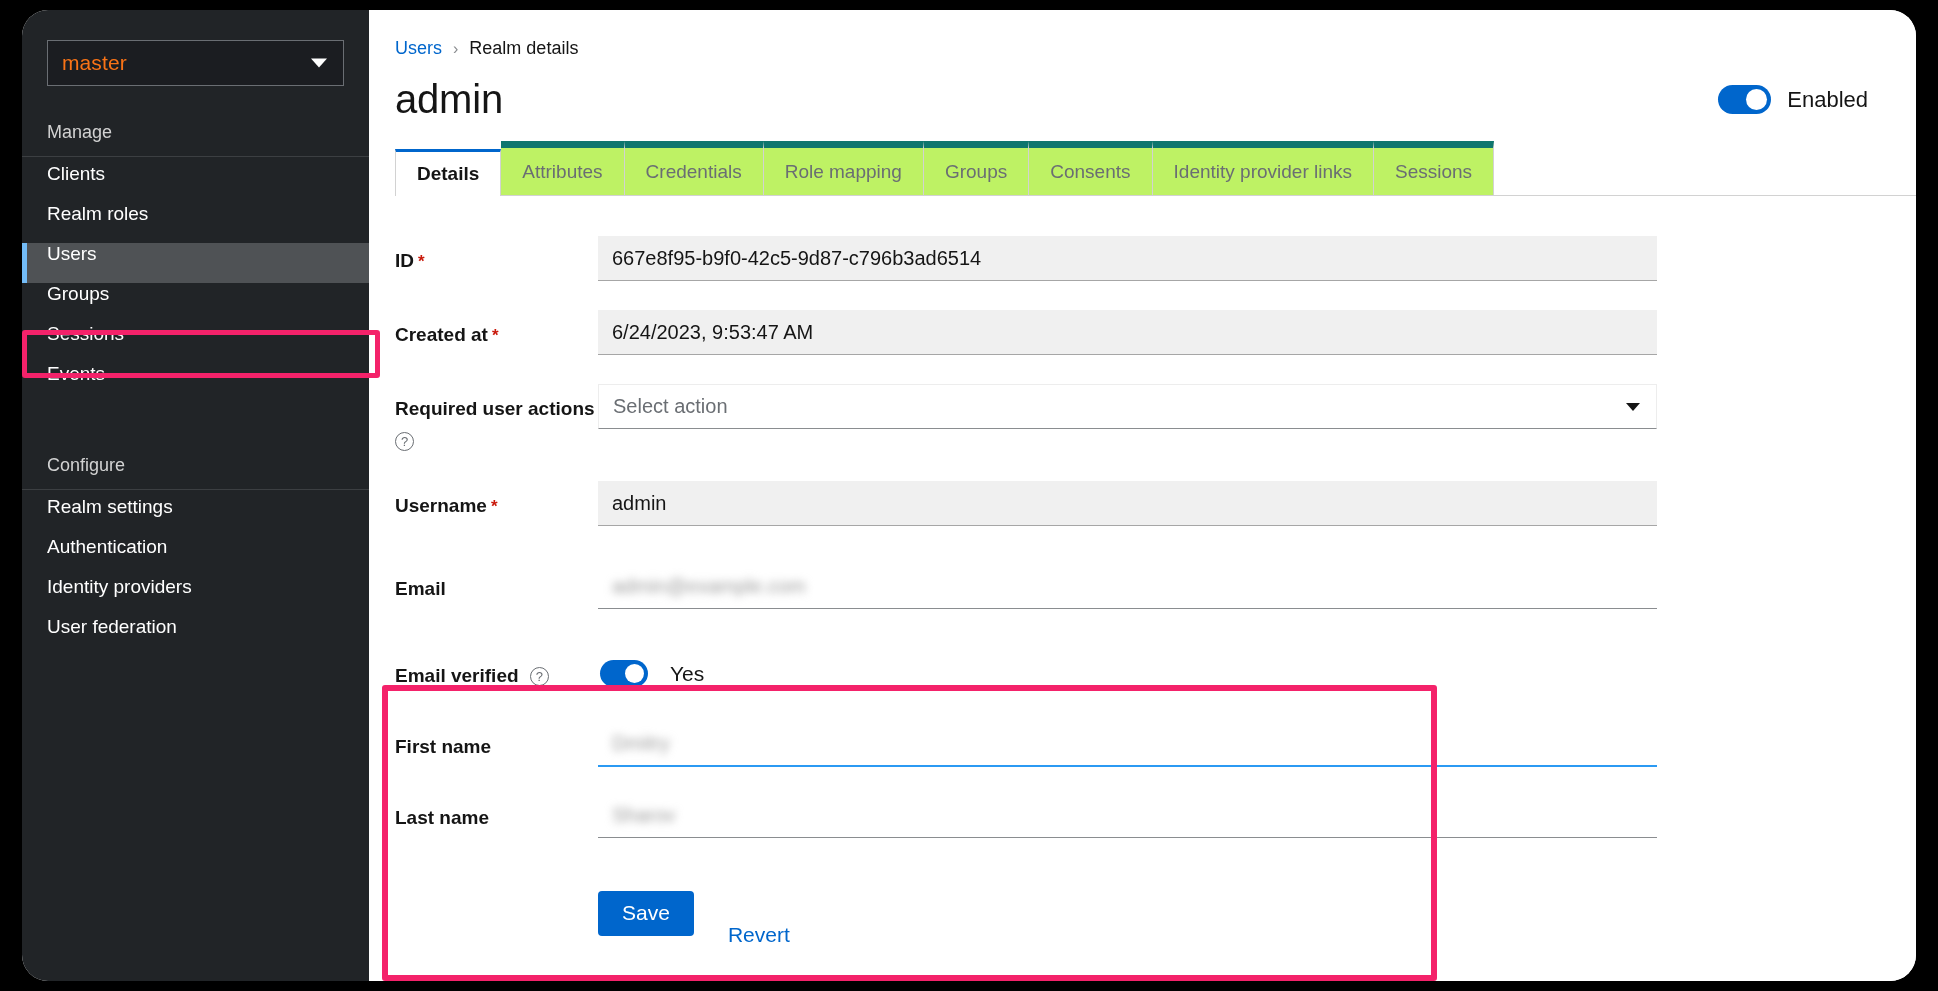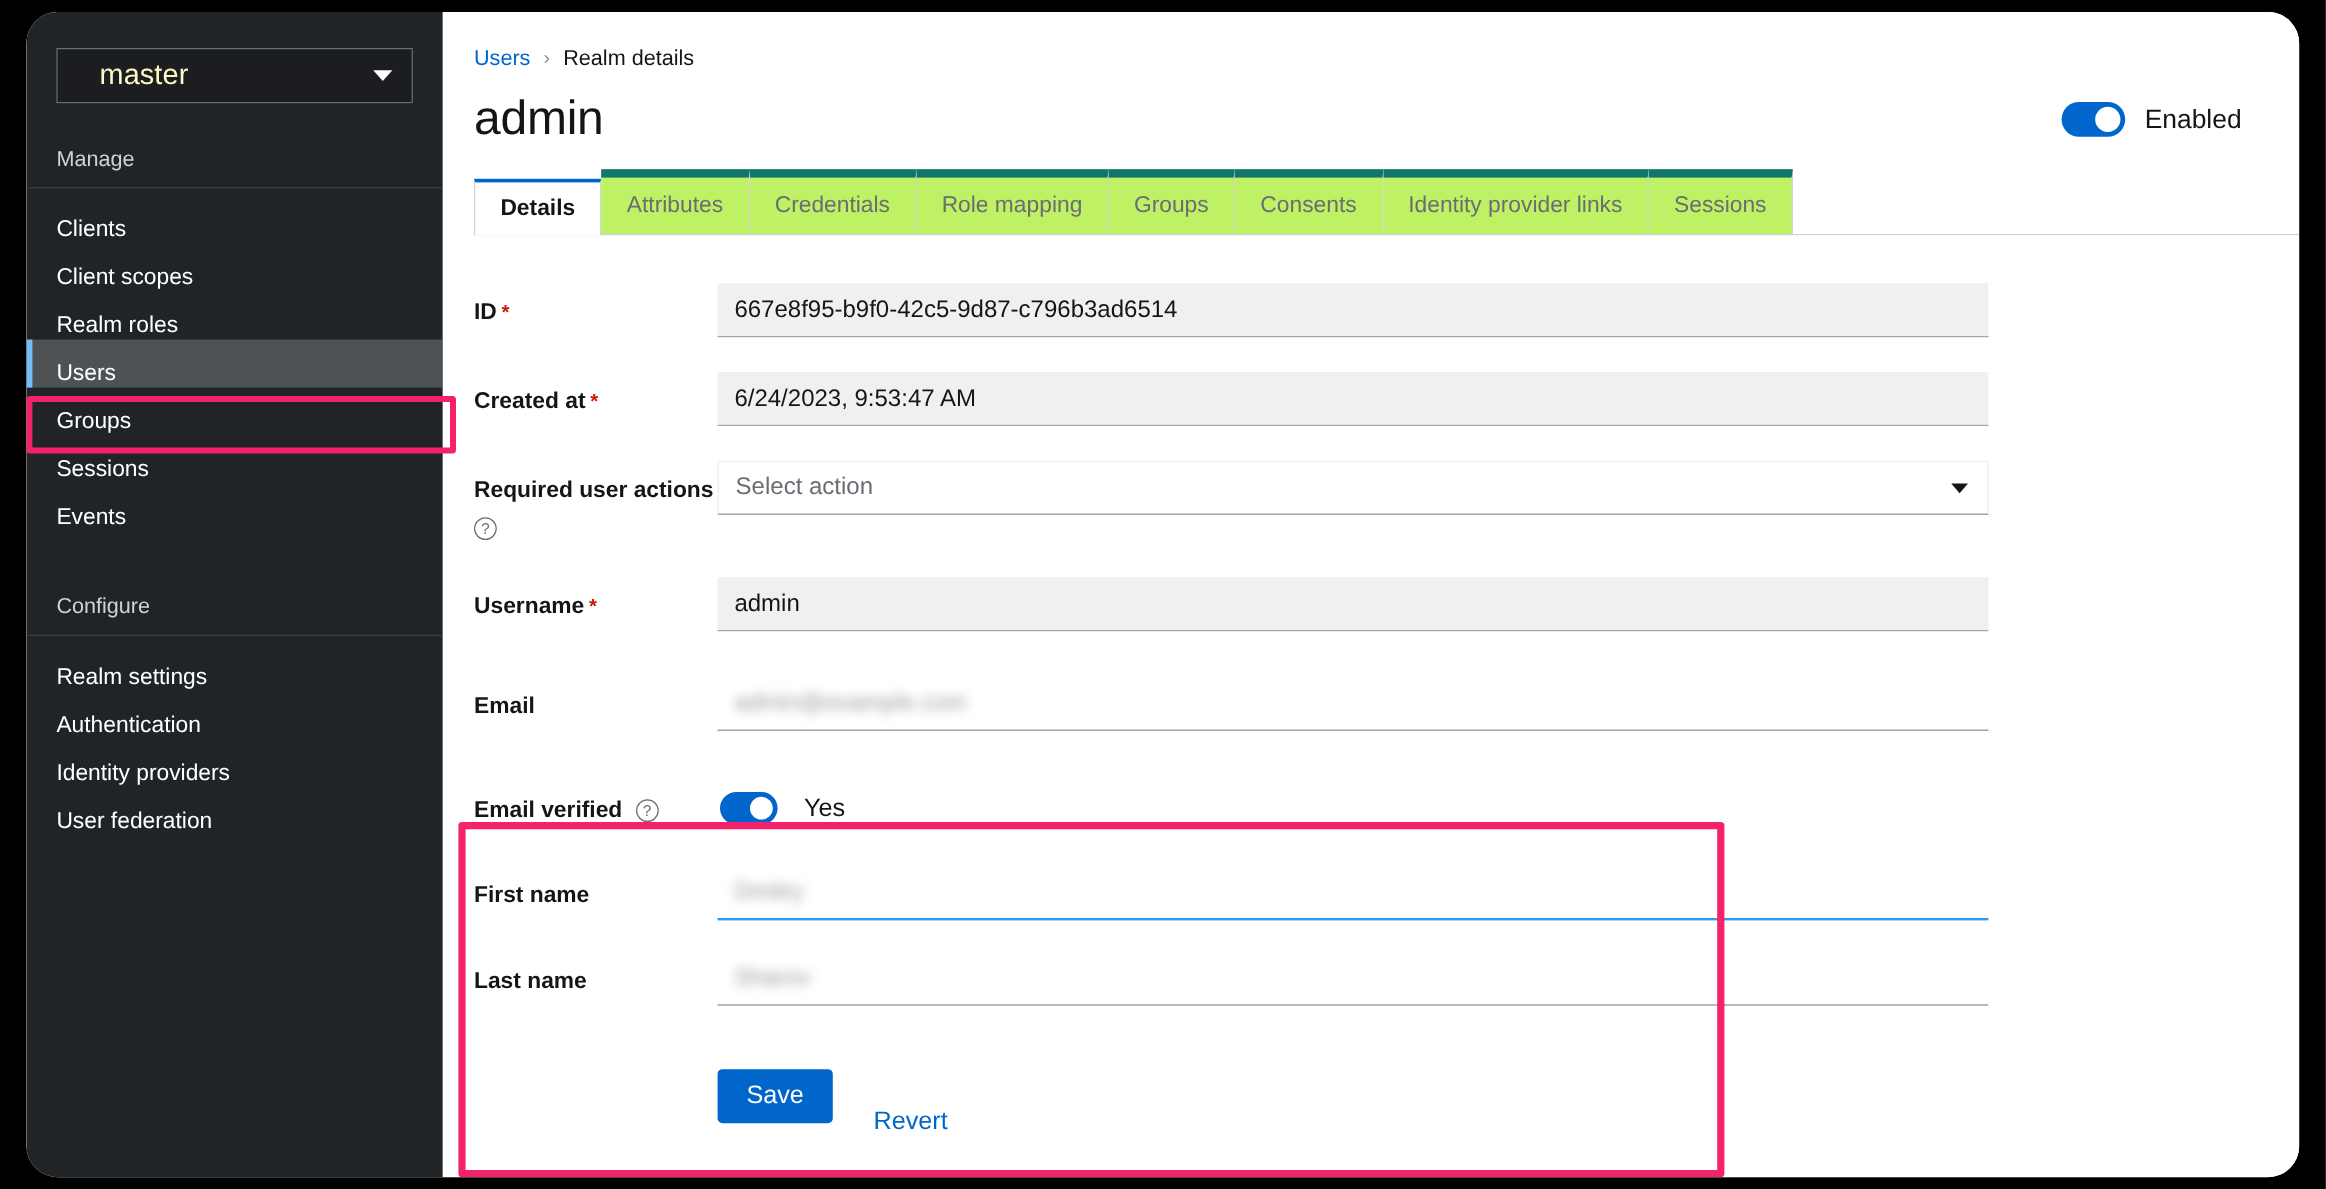--- a/index.html
+++ b/index.html
@@ -34,24 +34,23 @@
   .realm-select {
     position: relative;
     height: 46px;
     border: 1px solid #6a6e73;
     background: #1b1d21;
     display: flex;
     align-items: center;
     padding: 0 14px;
   }
   .realm-select .realm-label {
-    color: #fef9c3;
-    font-size: 24px;
+    color: #f97316;
+    font-size: 21px;
     letter-spacing: .1px;
-    margin-left: 21px;
   }
   .realm-caret {
     position: absolute;
     right: 16px; top: 50%;
     transform: translateY(-50%);
     width: 0; height: 0;
     border-left: 8px solid transparent;
     border-right: 8px solid transparent;
     border-top: 9px solid #ffffff;
   }
@@ -63,21 +62,21 @@
   .nav-divider {
     height: 1px;
     background: #3c3f42;
     width: 100%;
   }
   .nav-list { padding: 6px 0 0 0; }
   .nav-item {
     position: relative;
     height: 40px;
     display: flex;
-    align-items: flex-end;
+    align-items: flex-start;
     padding-left: 25px;
     color: #ffffff;
     font-size: 19px;
     cursor: pointer;
   }
   .nav-item.active {
     background: #4f5255;
   }
   .nav-item.active::before {
     content: "";
@@ -350,23 +349,20 @@
       </div>
     </div>
 
     <div class="nav-section-title">Manage</div>
     <div class="nav-divider"></div>
     <div class="nav-list">
       <div class="nav-item">
         <span>Clients</span>
       </div>
       <div class="nav-item">
-        <span>Client scopes</span>
-      </div>
-      <div class="nav-item">
         <span>Realm roles</span>
       </div>
       <div class="nav-item active">
         <span>Users</span>
       </div>
       <div class="nav-item">
         <span>Groups</span>
       </div>
       <div class="nav-item">
         <span>Sessions</span>

